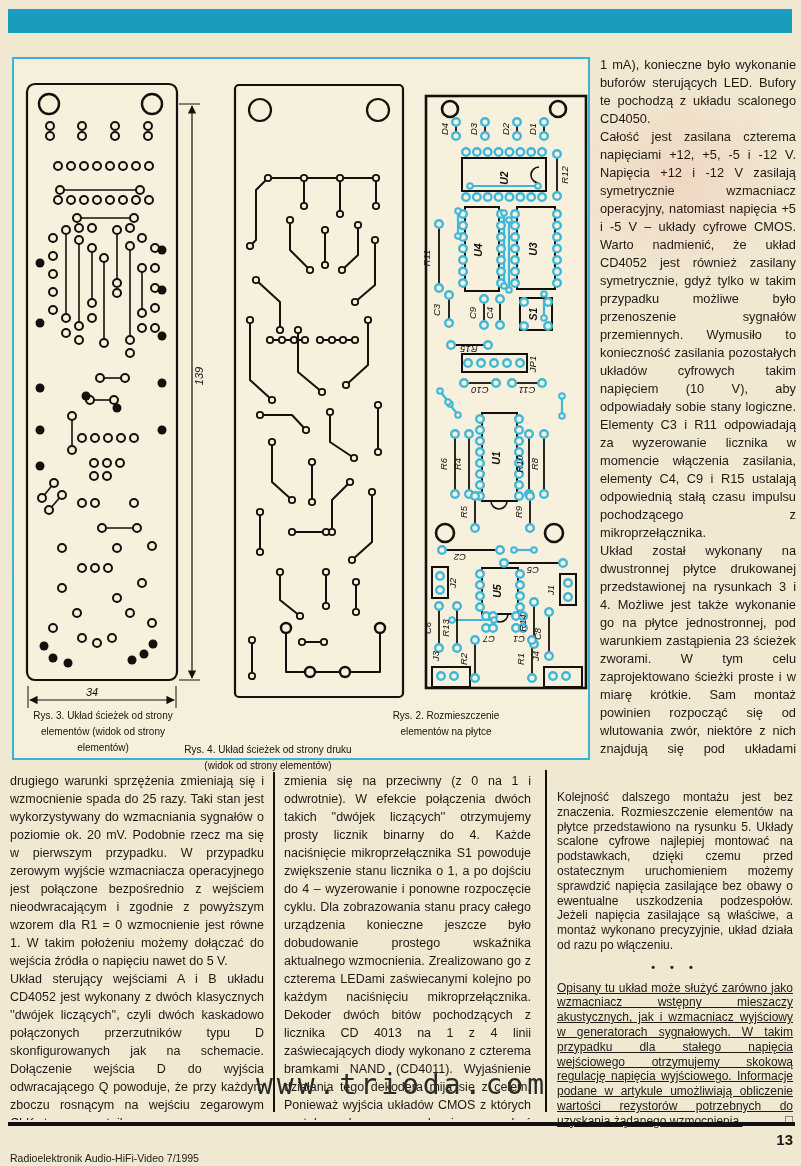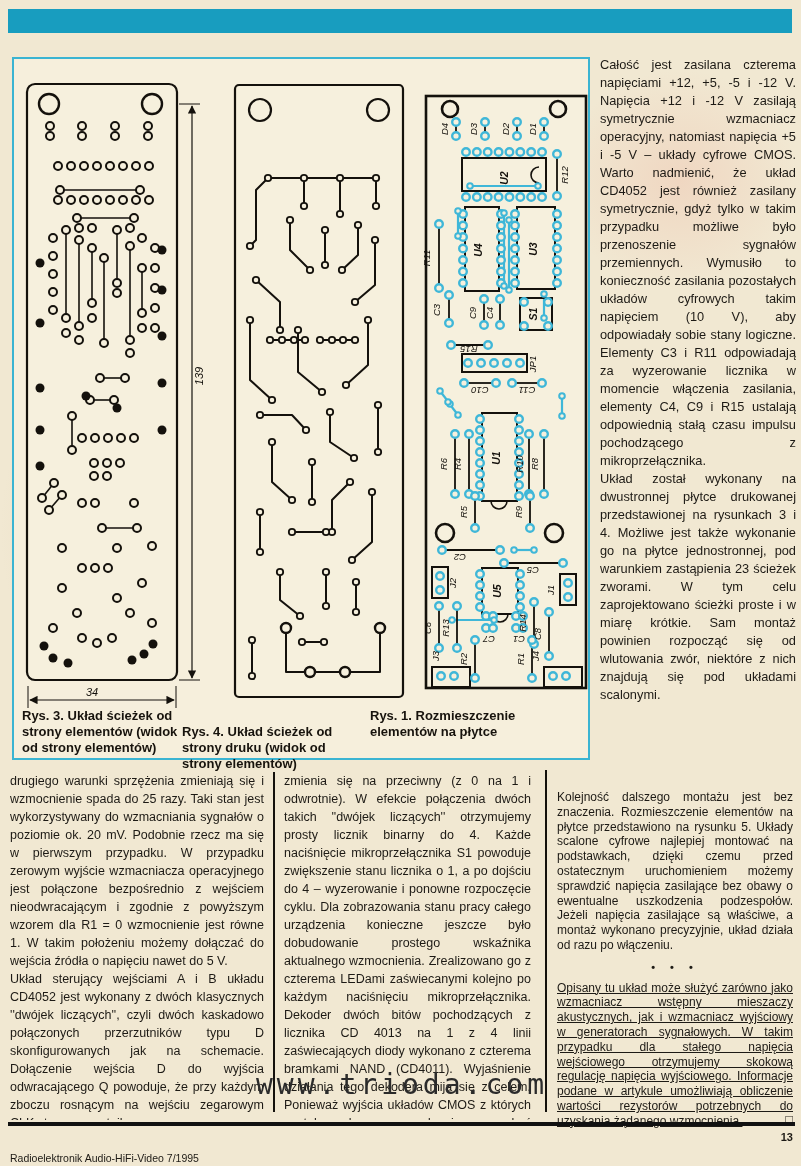--- a/index.html
+++ b/index.html
@@ -7,39 +7,39 @@
     --paper:#f1e8d2; --paper2:#f6efdc; --ink:#1d1a15;
   }
   html,body{margin:0;padding:0;}
   body{width:801px;height:1166px;position:relative;background:var(--paper);
        font-family:"Liberation Sans",sans-serif;color:var(--ink);overflow:hidden;}
   .blob{position:absolute;pointer-events:none;}
   .topbar{position:absolute;left:8px;top:9px;width:784px;height:24px;background:var(--accent);}
   .figbox{position:absolute;left:12px;top:57px;width:574px;height:699px;
           border:2px solid var(--figborder);background:var(--paper2);}
   .figsvg{position:absolute;}
-  .caption{position:absolute;font-size:13px;font-weight:bold;line-height:16px;
-           color:#17130d;}
+  .caption{position:absolute;font-size:10px;font-weight:normal;line-height:16px;
+           text-align:center;color:#17130d;}
   .col{position:absolute;text-align:justify;}
   .rightcol{left:600px;top:56px;width:196px;height:704px;font-size:12.8px;line-height:18px;overflow:hidden;}
   .rightcol p,.col p{margin:0;}
   .h2{font-size:16px;font-weight:bold;margin:14px 0 8px 0;line-height:20px;text-align:left;}
   .bcol{top:772px;font-size:12.5px;line-height:18px;}
   .bcol1{left:10px;width:254px;height:348px;overflow:hidden;}
   .bcol2{left:284px;width:247px;height:348px;overflow:hidden;}
   .bcol3{left:557px;top:770px;width:236px;font-size:12px;line-height:14.8px;height:352px;overflow:hidden;margin-top:20px;}
   .vrule{position:absolute;width:2px;background:#14110c;}
   .vrule1{left:273px;top:772px;height:340px;}
   .vrule2{left:545px;top:770px;height:342px;}
   .dots{text-align:center;font-weight:bold;letter-spacing:6px;margin:7px 0 6px 0;font-size:11px;}
   .lastp{position:relative;text-decoration:underline;}
   .endmark{position:absolute;right:0;bottom:1px;font-size:13px;}
   .footrule{position:absolute;left:8px;top:1122px;width:787px;height:4px;background:#111;}
   .journal{position:absolute;left:10px;top:1152px;font-size:10.5px;}
-  .pagenum{position:absolute;right:8px;top:1131px;font-size:11px;font-weight:bold;}
+  .pagenum{position:absolute;right:8px;top:1131px;font-size:15px;font-weight:bold;}
   .watermark{position:absolute;left:232px;top:1068px;width:340px;text-align:center;
              font-family:"DejaVu Sans Mono",monospace;font-size:28px;letter-spacing:4px;color:#2b2b2b;}
   
   .board{fill:#f6f0dd;stroke:#14110c;}
   .hole{fill:none;stroke:#14110c;}
   .pad3{fill:#f6f0dd;stroke:#14110c;stroke-width:2;}
   .dot3{fill:#14110c;}
   .tr3{stroke:#14110c;stroke-width:1.6;}
   .tr4{fill:none;stroke:#14110c;stroke-width:2;stroke-linejoin:round;stroke-linecap:round;}
   .pad4{fill:#f6f0dd;stroke:#14110c;stroke-width:1.8;}
@@ -601,25 +601,26 @@
       <text class="lbl" transform="rotate(-90 104,535)" x="104" y="535">R14</text>
       <text class="lbl" transform="rotate(-90 119,546)" x="119" y="546">C8</text>
       <text class="lbl" transform="rotate(-90 45,571)" x="45" y="571">R2</text>
       <text class="lbl" transform="rotate(-90 102,571)" x="102" y="571">R1</text>
       <text class="lbl" transform="rotate(-90 17,568)" x="17" y="568">J3</text>
       <text class="lbl" transform="rotate(-90 117,568)" x="117" y="568">J4</text>
     </g>
   </svg>
 
   <div class="caption" style="left:8px;top:649px;width:162px;">Rys. 3. Układ ścieżek od strony elementów (widok od strony elementów)</div>
-  <div class="caption" style="left:168px;top:665px;width:172px;">Rys. 4. Układ ścieżek od strony druku (widok od strony elementów)</div>
-  <div class="caption" style="left:356px;top:649px;width:152px;">Rys. 1. Rozmieszczenie elementów na płytce</div>
+  <div class="caption" style="left:168px;top:683px;width:172px;">Rys. 4. Układ ścieżek od strony druku (widok od strony elementów)</div>
+  <div class="caption" style="left:356px;top:649px;width:152px;">Rys. 2. Rozmieszczenie elementów na płytce</div>
 </div>
 
 <div class="col rightcol">
+  <p>1 mA), konieczne było wykonanie buforów sterujących LED. Bufory te pochodzą z układu scalonego CD4050.</p>
   <p>Całość jest zasilana czterema napięciami +12, +5, -5 i -12 V. Napięcia +12 i -12 V zasilają symetrycznie wzmacniacz operacyjny, natomiast napięcia +5 i -5 V – układy cyfrowe CMOS. Warto nadmienić, że układ CD4052 jest również zasilany symetrycznie, gdyż tylko w takim przypadku możliwe było przenoszenie sygnałów przemiennych. Wymusiło to konieczność zasilania pozostałych układów cyfrowych takim napięciem (10 V), aby odpowiadały sobie stany logiczne. Elementy C3 i R11 odpowiadają za wyzerowanie licznika w momencie włączenia zasilania, elementy C4, C9 i R15 ustalają odpowiednią stałą czasu impulsu pochodzącego z mikroprzełącznika.</p>
   <p>Układ został wykonany na dwustronnej płytce drukowanej przedstawionej na rysunkach 3 i 4. Możliwe jest także wykonanie go na płytce jednostronnej, pod warunkiem zastąpienia 23 ścieżek zworami. W tym celu zaprojektowano ścieżki proste i w miarę krótkie. Sam montaż powinien rozpocząć się od wlutowania zwór, niektóre z nich znajdują się pod układami scalonymi.</p>
 </div>
 
 <div class="vrule vrule1"></div>
 <div class="vrule vrule2"></div>
 
 <div class="col bcol bcol1">
   <p>drugiego warunki sprzężenia zmieniają się i wzmocnienie spada do 25 razy. Taki stan jest wykorzystywany do wzmacniania sygnałów o poziomie ok. 20 mV. Podobnie rzecz ma się w pierwszym przypadku. W przypadku zerowym wyjście wzmacniacza operacyjnego jest połączone bezpośrednio z wejściem nieodwracającym i zgodnie z powyższym wzorem dla R1 = 0 wzmocnienie jest równe 1. W takim położeniu możemy dołączać do wejścia źródła o napięciu nawet do 5 V.</p>
   <p>Układ sterujący wejściami A i B układu CD4052 jest wykonany z dwóch klasycznych ''dwójek liczących'', czyli dwóch kaskadowo połączonych przerzutników typu D skonfigurowanych jak na schemacie. Dołączenie wejścia D do wyjścia odwracającego Q powoduje, że przy każdym zboczu rosnącym na wejściu zegarowym CLK stan przerzutnika</p>

